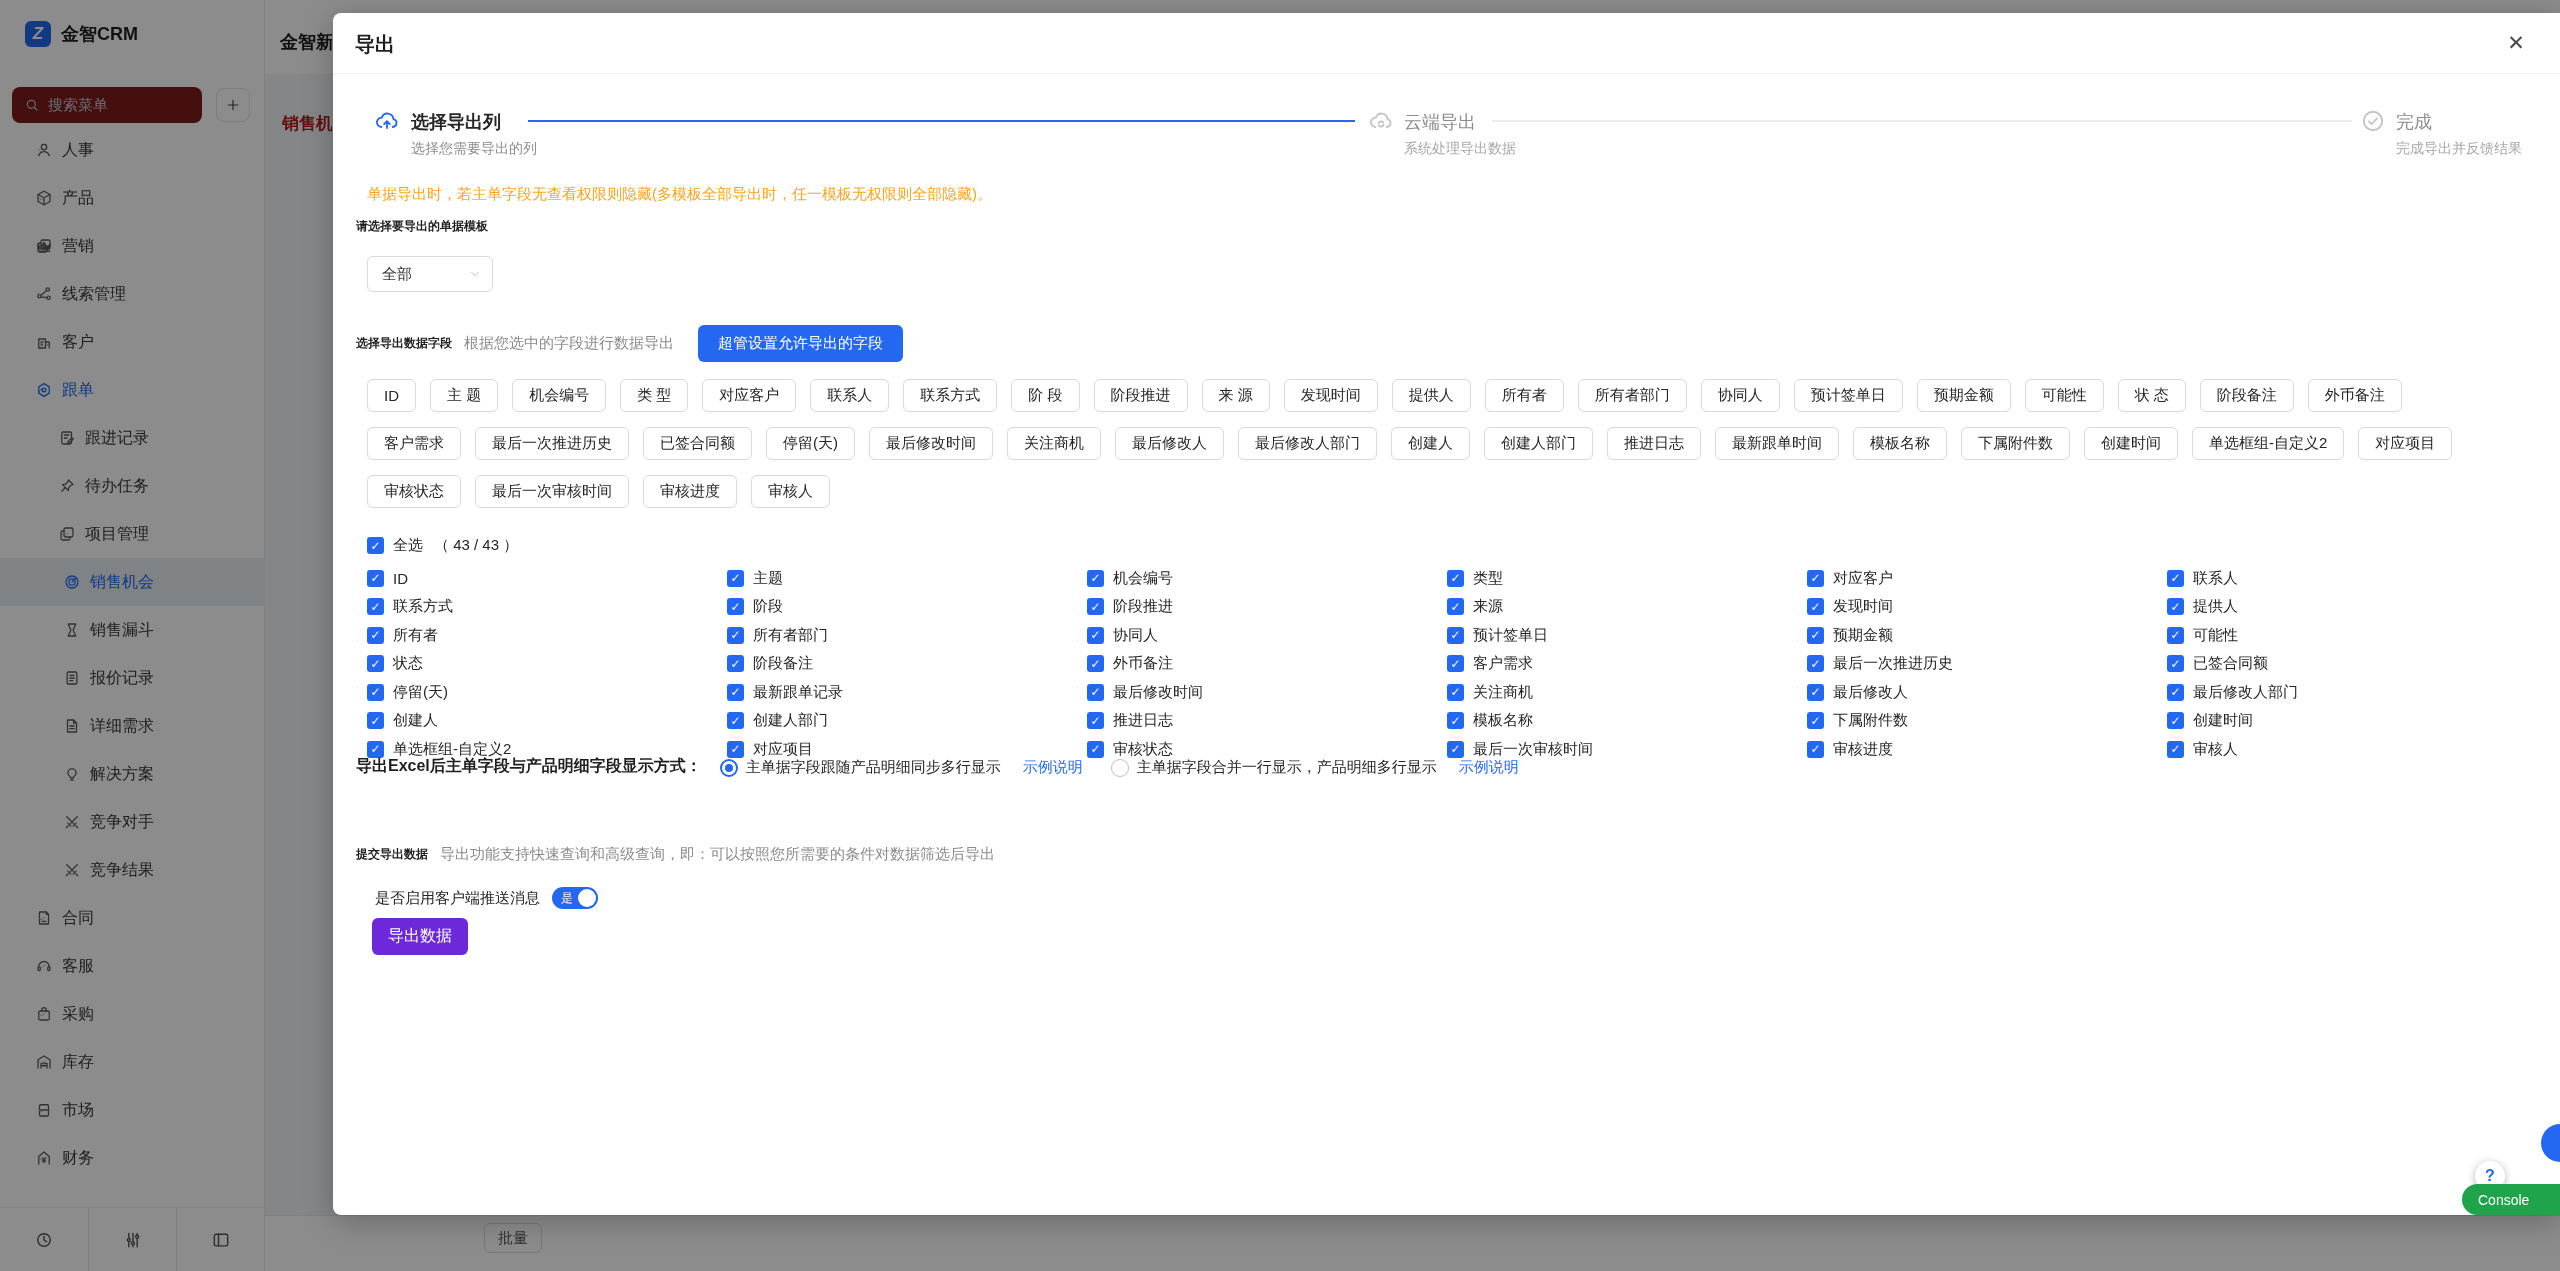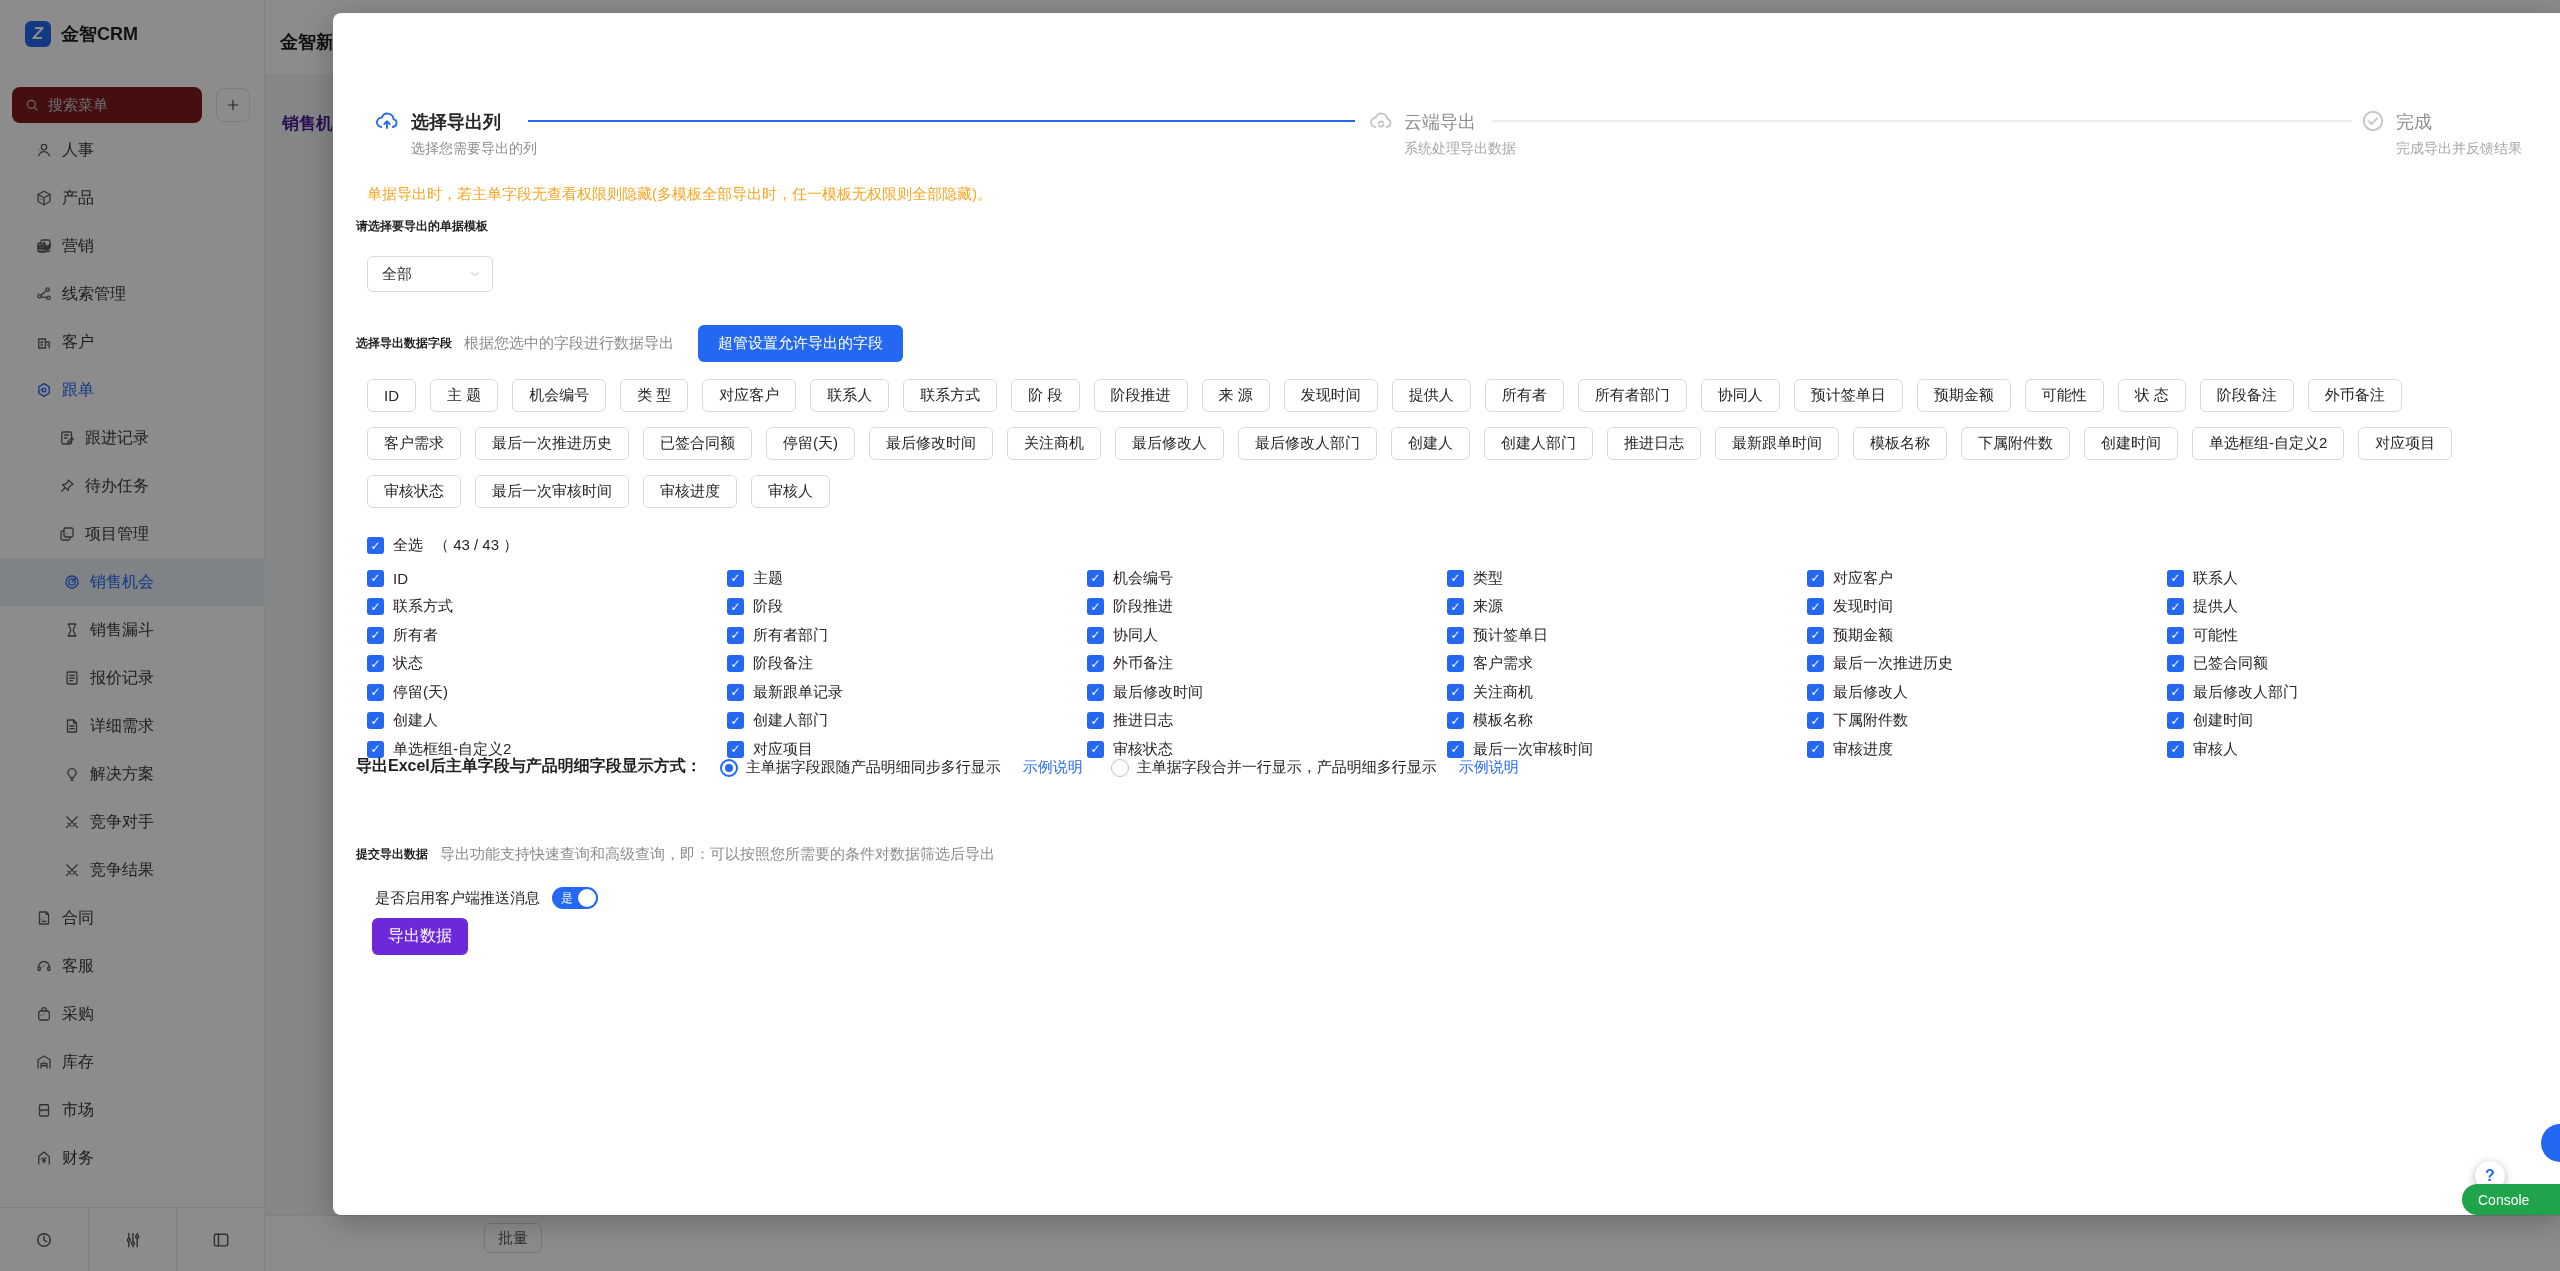--- a/index.html
+++ b/index.html
@@ -2,21 +2,21 @@
 <html><head>
 <meta charset="utf-8">
 <style>
   * { margin:0; padding:0; box-sizing:border-box; }
   html,body { width:2560px; height:1271px; font-family:"Liberation Sans","DejaVu Sans",sans-serif; }
   #stage { position:relative; width:2560px; height:1271px; overflow:hidden; background:#f3f4f6; }
 
   
   .bg-header { position:absolute; left:0; top:0; right:0; height:74px; background:#fff; }
   .page-title-clip { position:absolute; left:280px; top:30px; width:52px; overflow:hidden; white-space:nowrap; font-size:18px; font-weight:bold; color:#1f1f1f; }
-  .page-subtitle-clip { position:absolute; left:282px; top:112px; width:50px; overflow:hidden; white-space:nowrap; font-size:17px; font-weight:bold; color:#4c1d95; }
+  .page-subtitle-clip { position:absolute; left:282px; top:112px; width:50px; overflow:hidden; white-space:nowrap; font-size:17px; font-weight:bold; color:#b91c1c; }
   .bg-footer { position:absolute; left:0; top:1215px; right:0; height:56px; background:#fff; border-top:1px solid #e8e8e8; }
   .batch-btn { position:absolute; left:484px; top:7px; height:30px; padding:0 13px; background:#fff; border:1px solid #d9d9d9; border-radius:6px; font-size:15px; color:#595959; display:flex; align-items:center; }
 
   
   .sidebar { position:absolute; left:0; top:0; width:265px; height:1271px; background:#fff; border-right:1px solid #ececec; }
   .brand { position:absolute; left:25px; top:21px; display:flex; align-items:center; gap:10px; }
   .brand-logo { width:26px; height:26px; background:#2468F2; border-radius:6px; color:#fff; font-weight:bold; font-style:italic; font-size:17px; display:flex; align-items:center; justify-content:center; }
   .brand-name { font-size:18px; font-weight:bold; color:#1f1f1f; }
   .search-box { position:absolute; left:12px; top:87px; width:190px; height:36px; background:#7f1d1d; border-radius:8px; display:flex; align-items:center; padding:0 12px; gap:8px; color:#bfc3cb; }
   .search-box .ic { width:16px; height:16px; }
@@ -456,20 +456,24 @@
           <svg class="ic">
             <use href="#i-panel"></use>
           </svg>
         </div>
     </div>
   </aside>
 
   <div class="overlay"></div>
 
   <section class="modal">
+    <div class="modal-header">
+      <div class="modal-title">导出</div>
+      <div class="modal-close">✕</div>
+    </div>
 
     <div class="step step1">
       <svg class="ic step-ic">
           <use href="#i-cloud-up"></use>
         </svg>
       <div class="st">选择导出列</div>
       <div class="ss">选择您需要导出的列</div>
     </div>
     <div class="conn conn1"></div>
     <div class="step step2">

